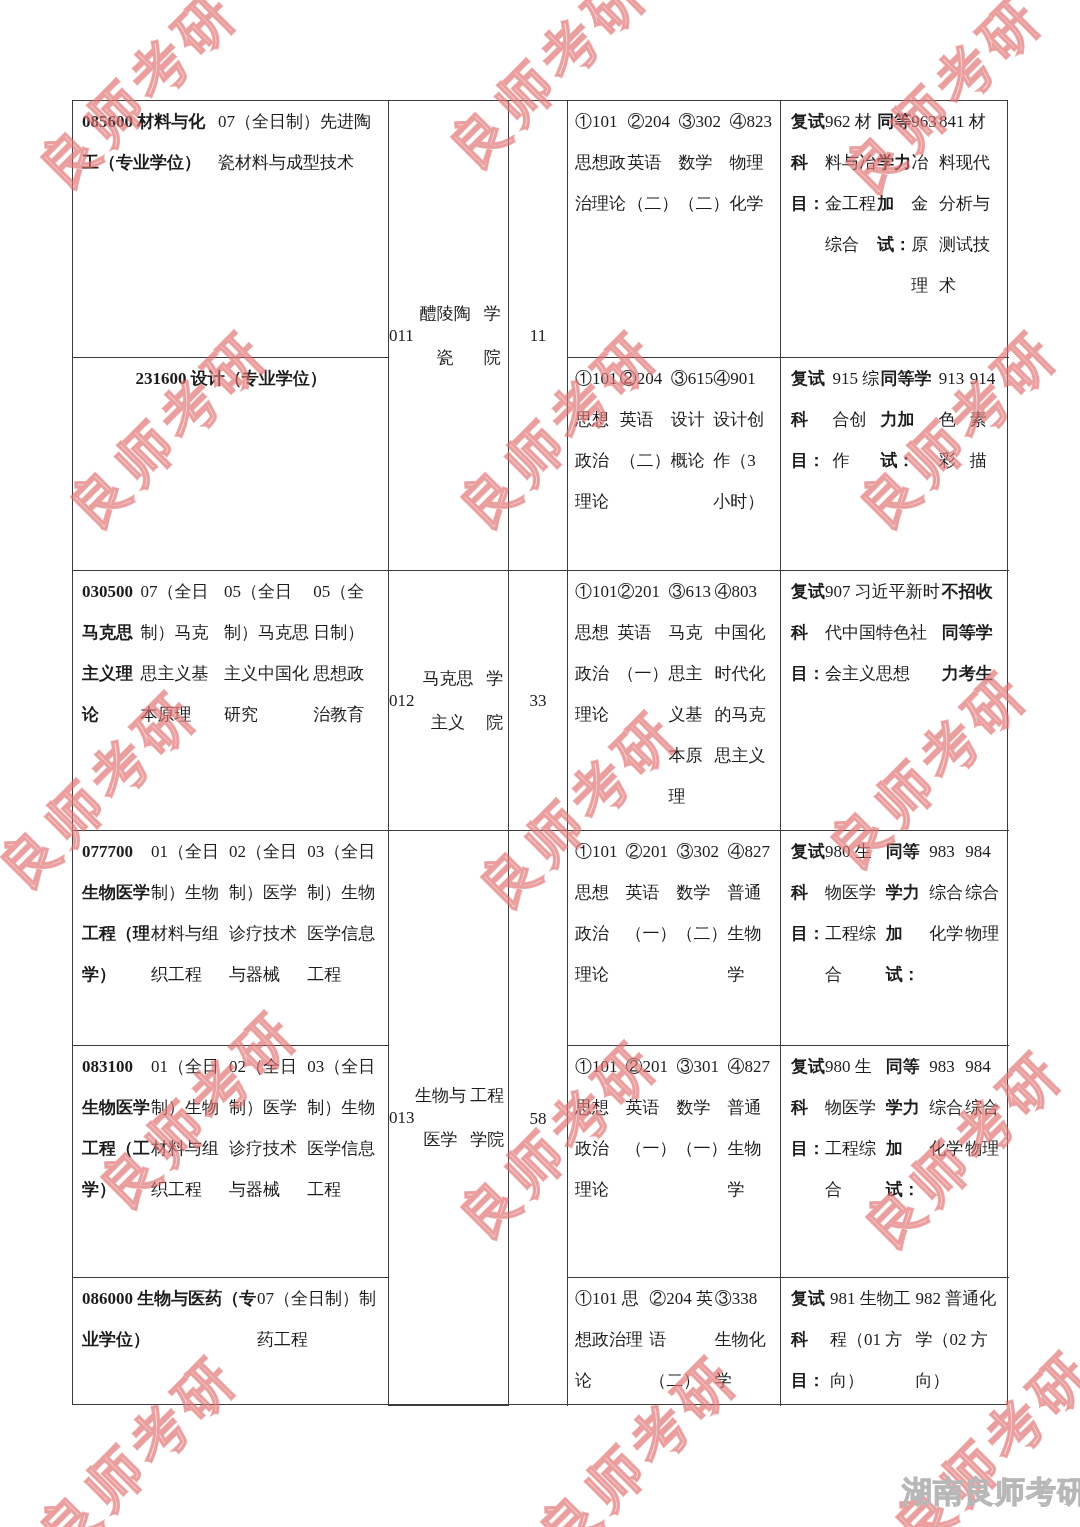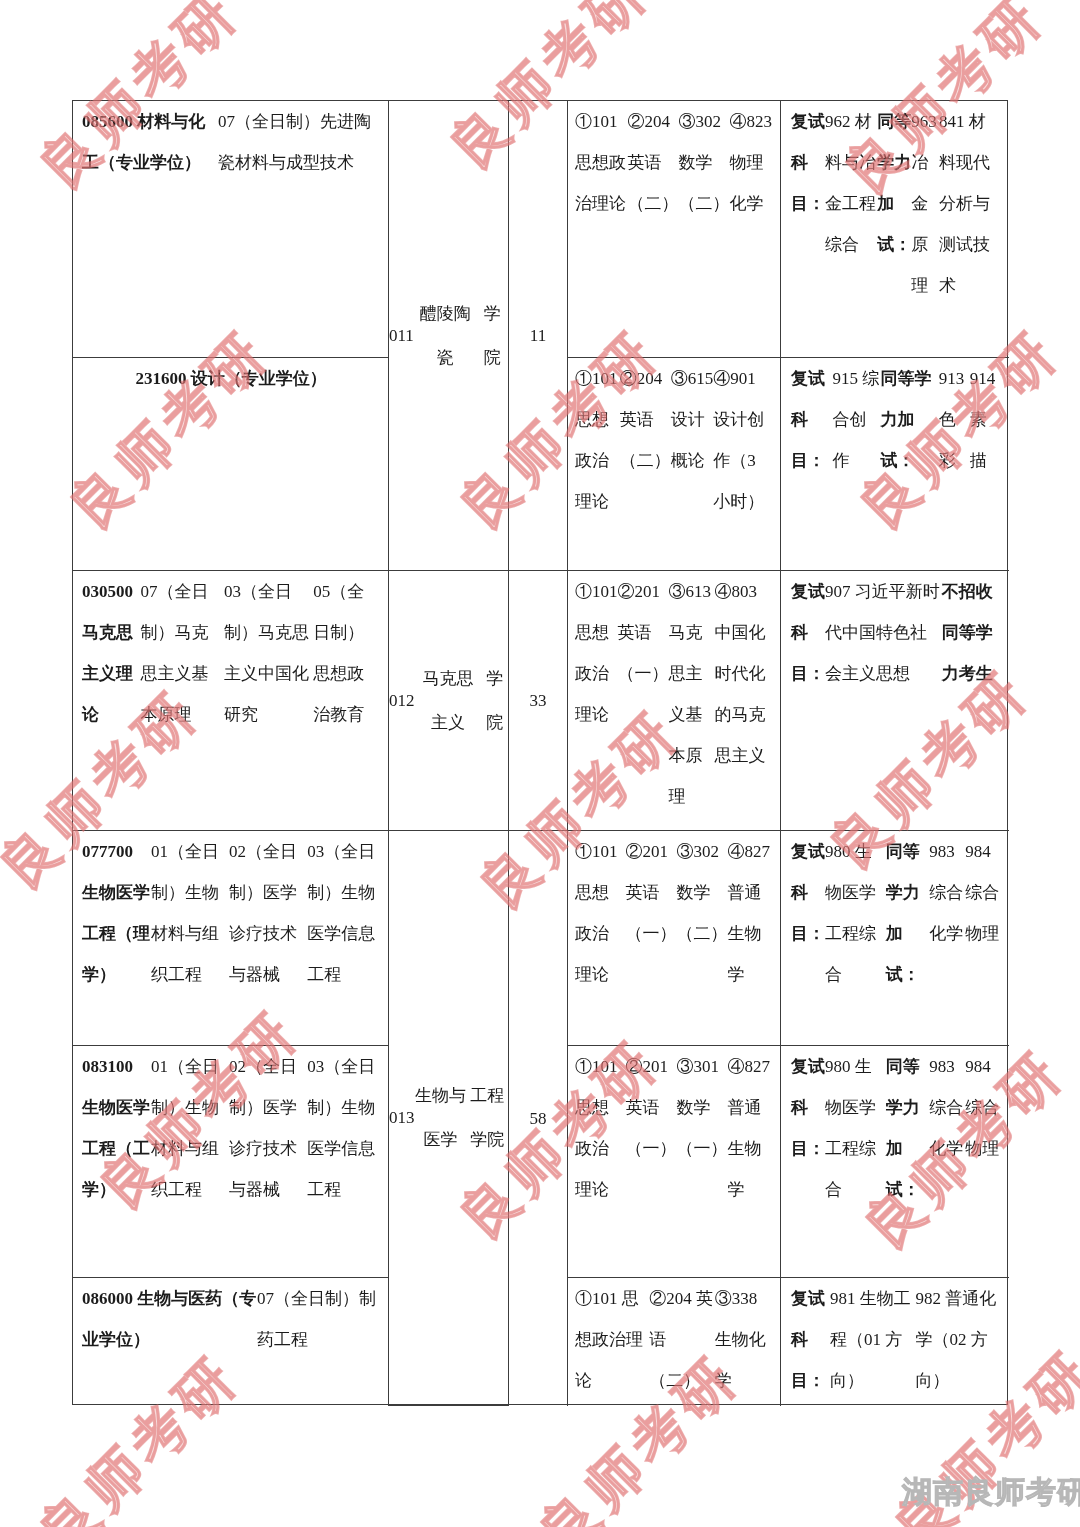--- a/index.html
+++ b/index.html
@@ -98,21 +98,21 @@
       <div class="line b">复试科目：</div>
       <div class="line">915 综合创作</div>
       <div class="line b">同等学力加试：</div>
       <div class="line">913 色彩</div>
       <div class="line">914 素描</div>
     </div>
 
     <div class="cell major" style="grid-area:3/1/4/2">
       <div class="line title">030500  马克思主义理论</div>
       <div class="line">07（全日制）马克思主义基本原理</div>
-      <div class="line">03（全日制）马克思主义中国化研究</div>
+      <div class="line">05（全日制）马克思主义中国化研究</div>
       <div class="line">05（全日制）思想政治教育</div>
     </div>
     <div class="cell ctr" style="grid-area:3/2/4/3">
       <div class="line">012</div>
       <div class="line">马克思主义</div>
       <div class="line">学院</div>
     </div>
     <div class="cell ctr" style="grid-area:3/3/4/4">
       <div class="line">33</div>
     </div>

